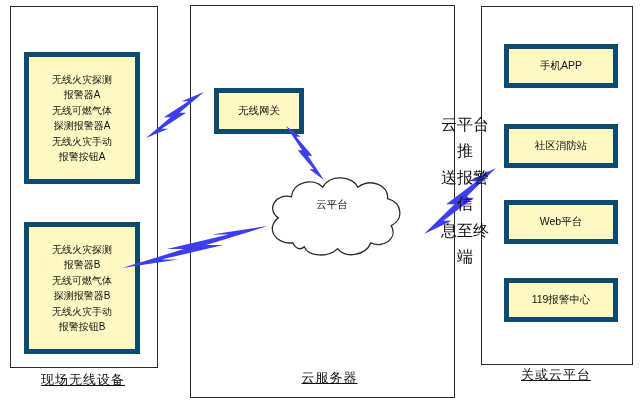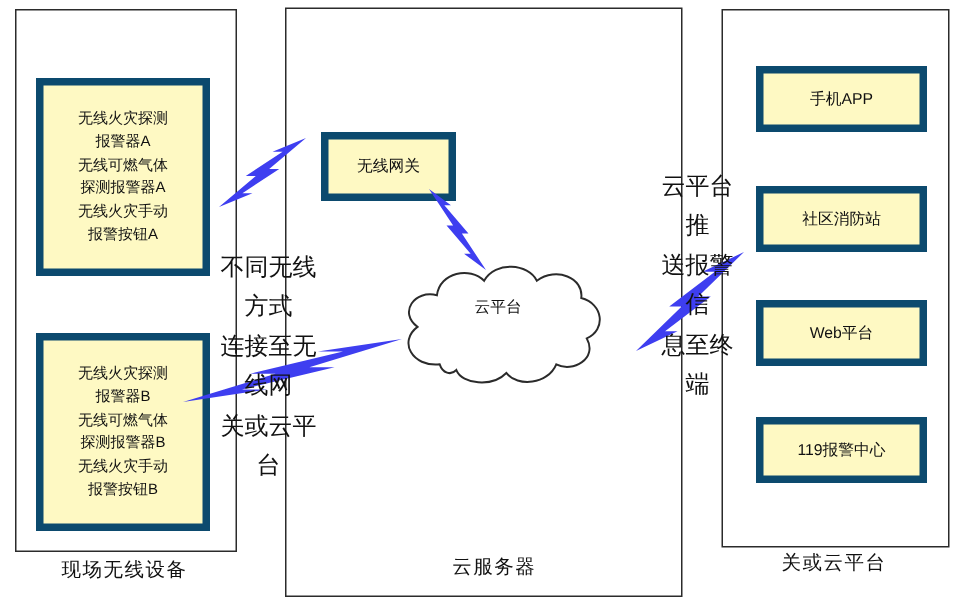--- a/index.html
+++ b/index.html
@@ -13,21 +13,21 @@
     display:flex;align-items:center;justify-content:center;text-align:center;
   }
   .preline{white-space:pre-line;}
   .device-text{font-size:10px;line-height:1.55;}
   .terminal{width:104px;height:34px;left:504px;font-size:10.5px;}
   .small-box-label{font-size:10.5px;margin-left:14px;}
   .note{
     position:absolute;font-size:16px;line-height:1.65;text-align:center;color:#111;
   }
   .bottom-label{
-    position:absolute;font-size:13px;text-align:center;letter-spacing:1px;color:#111;
+    position:absolute;font-size:13px;text-align:center;letter-spacing:1px;color:#111;text-decoration:underline;
   }
   .bolt{position:absolute;overflow:visible;}
   .bolt polygon{fill:#3e3ef0;}
   .cloud-wrap{position:absolute;left:258px;top:168px;width:148px;height:96px;}
   .cloud-wrap svg{position:absolute;left:0;top:0;width:100%;height:100%;}
   .cloud-label{
     position:absolute;left:0;top:30px;width:100%;text-align:center;font-size:10.5px;
   }
 </style>
 </head>
@@ -73,23 +73,20 @@
   </svg>
 
   <svg class="bolt" style="left:122px;top:226px;width:146px;height:42px;" viewBox="0 0 130 100" preserveAspectRatio="none">
     <polygon points="0,100 55,55 40,55 95,20 80,20 130,0 75,45 90,45 35,80 50,80" fill="#3e3ef0"></polygon>
   </svg>
 
   <svg class="bolt" style="left:424px;top:168px;width:72px;height:66px;" viewBox="0 0 130 100" preserveAspectRatio="none">
     <polygon points="0,100 55,55 40,55 95,20 80,20 130,0 75,45 90,45 35,80 50,80" fill="#3e3ef0"></polygon>
   </svg>
 
-  <div class="note preline" style="left:142px;top:166px;width:74px;">不同无线方式
-连接至无线网
-关或云平台</div>
   <div class="note preline" style="left:437px;top:112px;width:56px;">云平台推
 送报警信
 息至终端</div>
 
   <div class="box terminal" style="top:44px;">手机APP</div>
   <div class="box terminal" style="top:124px;">社区消防站</div>
   <div class="box terminal" style="top:200px;">Web平台</div>
   <div class="box terminal" style="top:278px;">119报警中心</div>
 
   <div class="bottom-label" style="left:10px;top:371px;width:146px;">现场无线设备</div>

